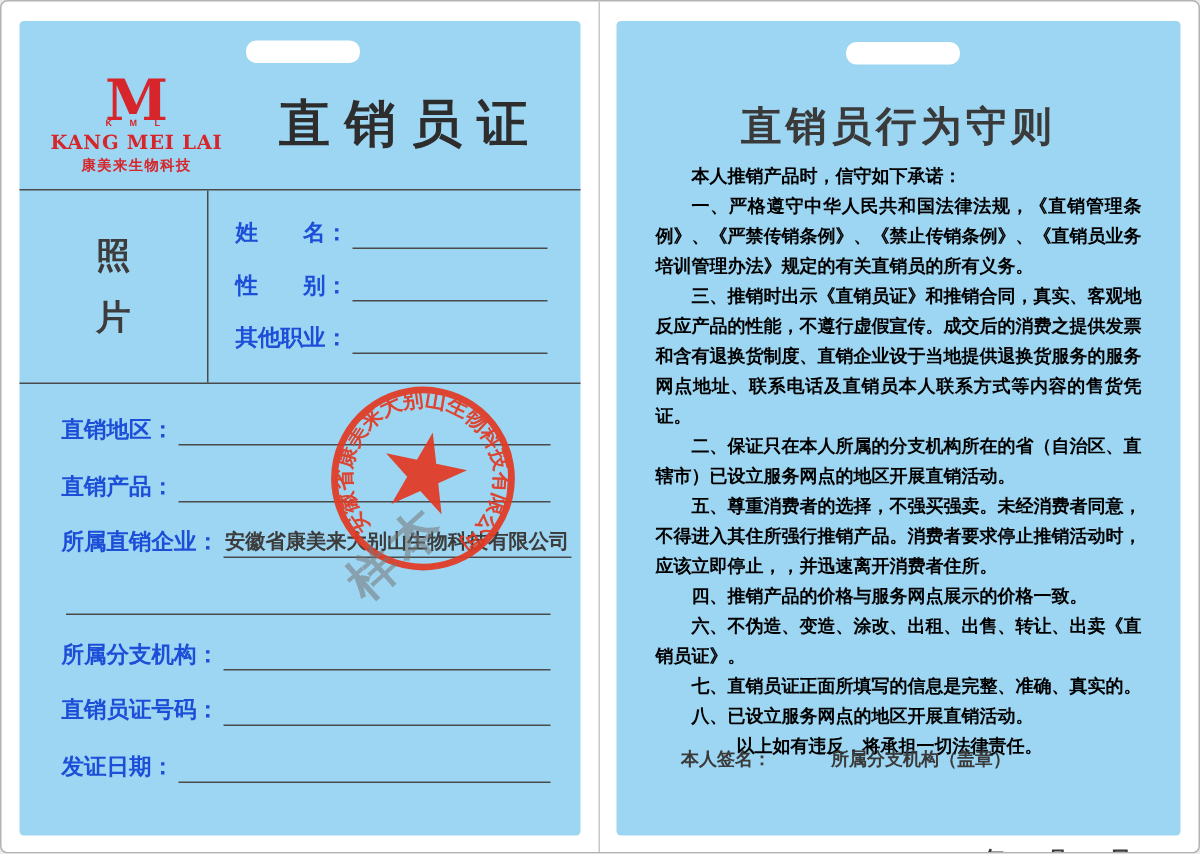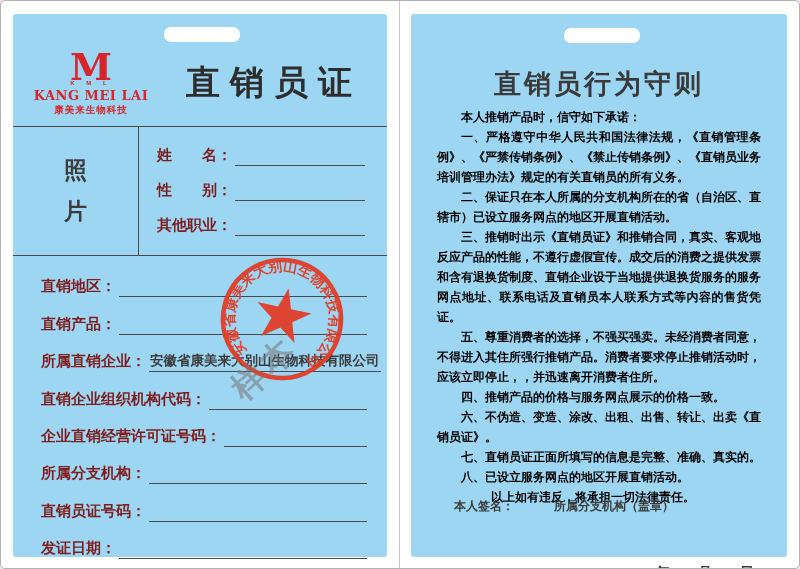--- a/index.html
+++ b/index.html
@@ -33,21 +33,21 @@
     position:absolute; top:112px; left:0; right:0; height:130px;
     border-top:1.5px solid #4a4a4a; border-bottom:1.5px solid #4a4a4a; display:flex;
   }
   .photo-cell {
     width:126px; border-right:1.5px solid #4a4a4a; display:flex; flex-direction:column;
     align-items:center; justify-content:center; gap:10px;
     font-size:23px; font-weight:600; color:#3c3c3c;
   }
   .id-cell { flex:1; display:flex; flex-direction:column; justify-content:space-evenly; padding:4px 22px 4px 18px; }
   .field-row { display:flex; align-items:flex-end; }
-  .field-label { white-space:nowrap; font-size:15px; font-weight:600; color:#7f1d1d; padding-bottom:1px; }
+  .field-label { white-space:nowrap; font-size:15px; font-weight:600; color:#1d4ed8; padding-bottom:1px; }
   .field-line { flex:1; border-bottom:1.5px solid #4a4a4a; margin-left:3px; min-height:18px;
                 font-size:13.5px; font-weight:600; color:#3c3c3c; padding:0 1px 1px 1px; white-space:nowrap; }
   .front-fields { position:absolute; top:242px; left:0; right:0; bottom:0; padding:4px 20px 0 28px; z-index:1; }
   .front-fields .field-row { height:37.4px; }
 
   .stamp {
     position:absolute; left:204px; top:240px; width:130px; height:130px;
     transform:rotate(12deg); opacity:0.93; z-index:2; pointer-events:none;
   }
   .stamp svg { position:absolute; inset:0; overflow:visible; }
@@ -129,25 +129,20 @@
       </div>
       <div class="field-row">
         <span class="field-label">直销产品：</span>
         <span class="field-line"></span>
       </div>
       <div class="field-row">
         <span class="field-label">所属直销企业：</span>
         <span class="field-line">安徽省康美来大别山生物科技有限公司</span>
       </div>
       <div class="field-row">
-        <span class="field-label">直销企业组织机构代码：</span>
-        <span class="field-line"></span>
-      </div>
-      <div class="field-row">
-        <span class="field-label">企业直销经营许可证号码：</span>
         <span class="field-line"></span>
       </div>
       <div class="field-row">
         <span class="field-label">所属分支机构：</span>
         <span class="field-line"></span>
       </div>
       <div class="field-row">
         <span class="field-label">直销员证号码：</span>
         <span class="field-line"></span>
       </div>
@@ -171,22 +166,22 @@
   </div>
 
   <div class="card card-back">
     <div class="badge-slot"></div>
 
     <div class="back-title">直销员行为守则</div>
 
     <div class="rules">
       <p class="rule">本人推销产品时，信守如下承诺：</p>
       <p class="rule">一、严格遵守中华人民共和国法律法规，《直销管理条例》、《严禁传销条例》、《禁止传销条例》、《直销员业务培训管理办法》规定的有关直销员的所有义务。</p>
+      <p class="rule">三、推销时出示《直销员证》和推销合同，真实、客观地反应产品的性能，不遵行虚假宣传。成交后的消费之提供发票和含有退换货制度、直销企业设于当地提供退换货服务的服务网点地址、联系电话及直销员本人联系方式等内容的售货凭证。</p>
       <p class="rule">二、保证只在本人所属的分支机构所在的省（自治区、直辖市）已设立服务网点的地区开展直销活动。</p>
-      <p class="rule">三、推销时出示《直销员证》和推销合同，真实、客观地反应产品的性能，不遵行虚假宣传。成交后的消费之提供发票和含有退换货制度、直销企业设于当地提供退换货服务的服务网点地址、联系电话及直销员本人联系方式等内容的售货凭证。</p>
       <p class="rule">五、尊重消费者的选择，不强买强卖。未经消费者同意，不得进入其住所强行推销产品。消费者要求停止推销活动时，应该立即停止，，并迅速离开消费者住所。</p>
       <p class="rule">四、推销产品的价格与服务网点展示的价格一致。</p>
       <p class="rule">六、不伪造、变造、涂改、出租、出售、转让、出卖《直销员证》。</p>
       <p class="rule">七、直销员证正面所填写的信息是完整、准确、真实的。</p>
       <p class="rule">八、已设立服务网点的地区开展直销活动。</p>
       <p class="rule closing">以上如有违反，将承担一切法律责任。</p>
     </div>
 
     <div class="sign-row">
       <span>本人签名：</span>

